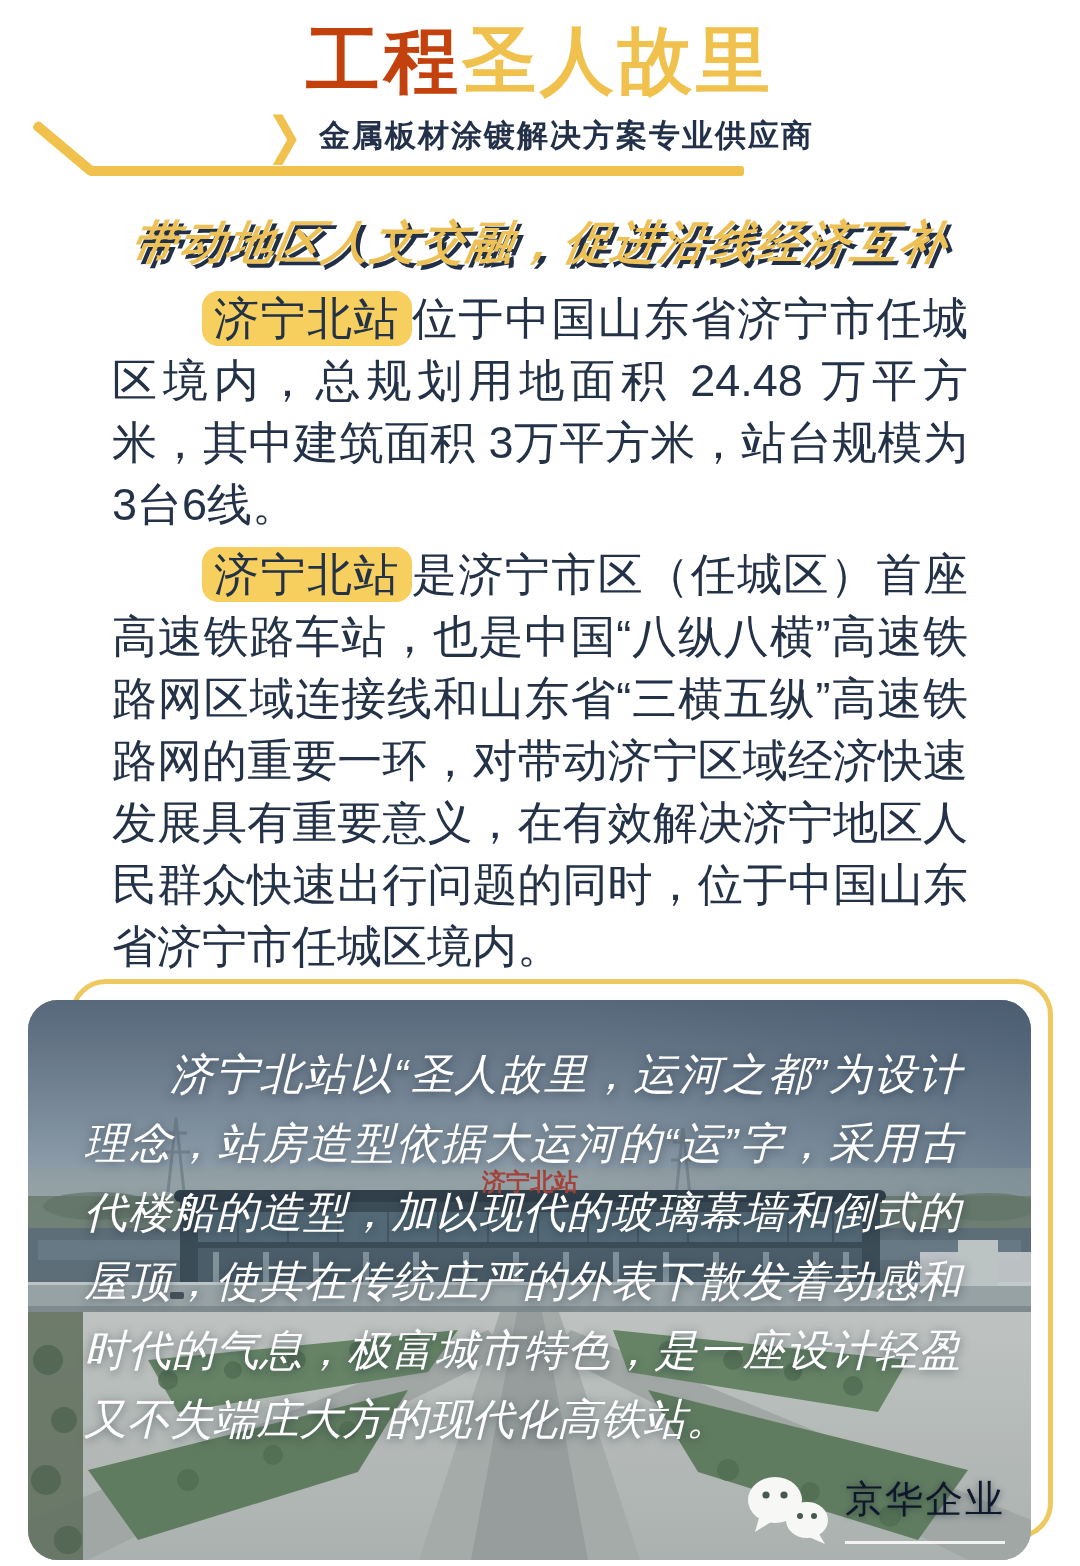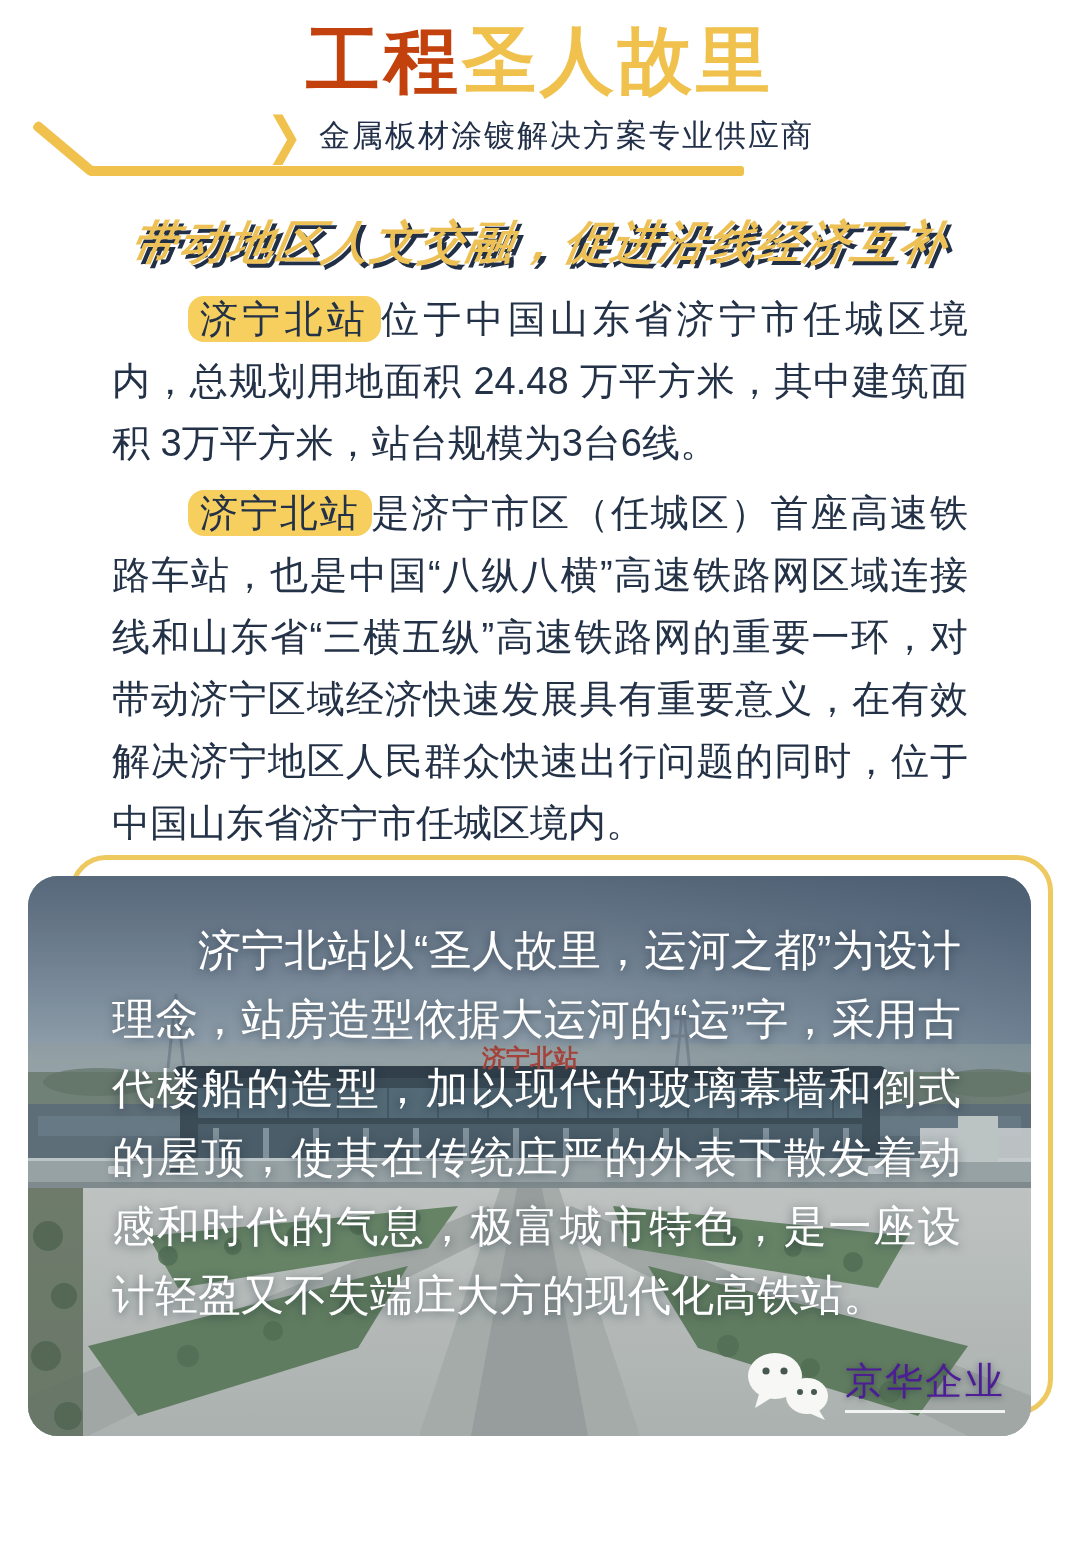--- a/index.html
+++ b/index.html
@@ -16,69 +16,70 @@
   }
   .title .t-dark{color:#c2410c;}
   .title .t-yellow{color:#f0c24d;}
   .subtitle-row{
     margin-top:16px;display:flex;justify-content:center;align-items:center;gap:16px;
   }
   .chevron{
     color:#f0c24d;font-size:44px;font-weight:900;line-height:1;
     transform:scaleY(1.15);display:inline-block;
   }
-  .subtitle{font-size:31px;font-weight:400;color:#233049;letter-spacing:2px;}
+  .subtitle{font-size:31px;font-weight:700;color:#233049;letter-spacing:2px;}
   .swoosh-line{
     position:absolute;left:88px;top:166px;width:656px;height:10px;
     background:#f0c24d;border-radius:3px;
   }
   .swoosh-diag{
     position:absolute;left:38px;top:120px;width:76px;height:10px;
     background:#f0c24d;border-radius:4px;
     transform:rotate(40deg);transform-origin:left top;
   }
   
   .headline{
     margin-top:26px;text-align:center;font-size:46px;font-weight:900;
     font-style:italic;color:#edc156;letter-spacing:2px;line-height:1.25;
     text-shadow:5px 4px 0 #223047;transform:skewX(-10deg);
     white-space:nowrap;
   }
   
   .content{margin-top:16px;padding:0 112px;}
   .content p{
-    margin:0;font-size:38px;line-height:62px;text-align:justify;
+    margin:0;font-size:45px;line-height:62px;text-align:justify;
     text-indent:2em;color:#243248;font-weight:500;
   }
   .content p + p{margin-top:8px;}
   .hl{
     background:#f6cf5e;border-radius:16px;padding:2px 12px;
     box-decoration-break:clone;-webkit-box-decoration-break:clone;
   }
   
   .card-section{position:relative;margin:22px 28px 0;width:1003px;height:560px;}
   .card-outline{
     position:absolute;left:42px;top:-21px;width:973px;height:550px;
     border:5px solid #eec95f;border-radius:36px;background:transparent;
   }
   .photo{
     position:absolute;left:0;top:0;width:1003px;height:560px;
     border-radius:30px;overflow:hidden;background:#8b9aa6;
   }
   .photo svg.scene{position:absolute;left:0;top:0;width:100%;height:100%;display:block;}
   .caption{
     position:absolute;left:0;top:0;right:0;
-    padding:40px 70px 0 84px;
+    padding:40px 70px 0 56px;
     font-size:43px;line-height:69px;color:#ffffff;font-weight:500;
     text-align:justify;text-indent:2em;
     text-shadow:0 2px 10px rgba(10,25,40,.5);
+    font-style:italic;
   }
   .brand{
     position:absolute;right:26px;bottom:16px;
-    display:flex;align-items:center;gap:12px;color:#4c1d95;
+    display:flex;gap:12px;color:#0f172a;
   }
   .brand-name{
     font-size:38px;font-weight:500;letter-spacing:2px;
     border-bottom:3px solid rgba(255,255,255,.85);padding-bottom:3px;
     text-shadow:0 1px 6px rgba(10,25,40,.5);
   }
 </style>
 </head>
 <body>
 

